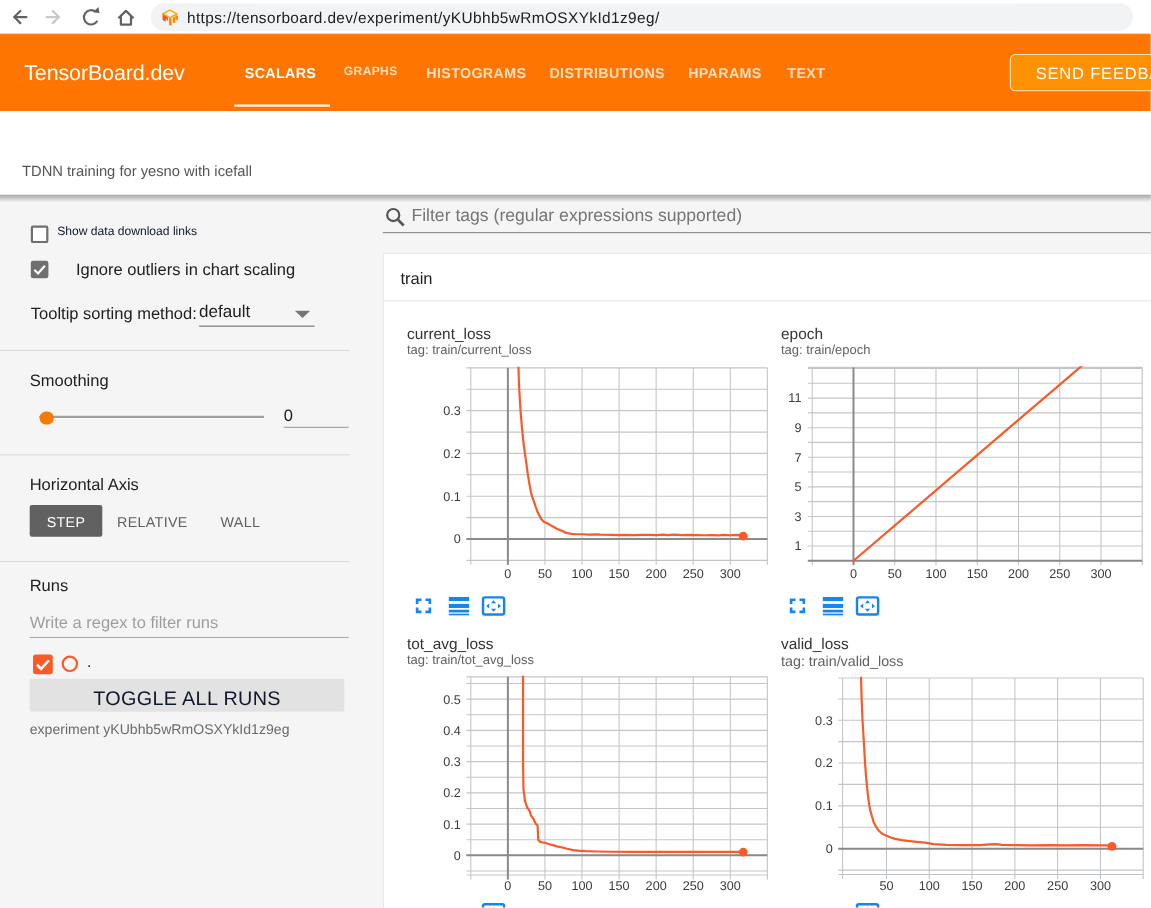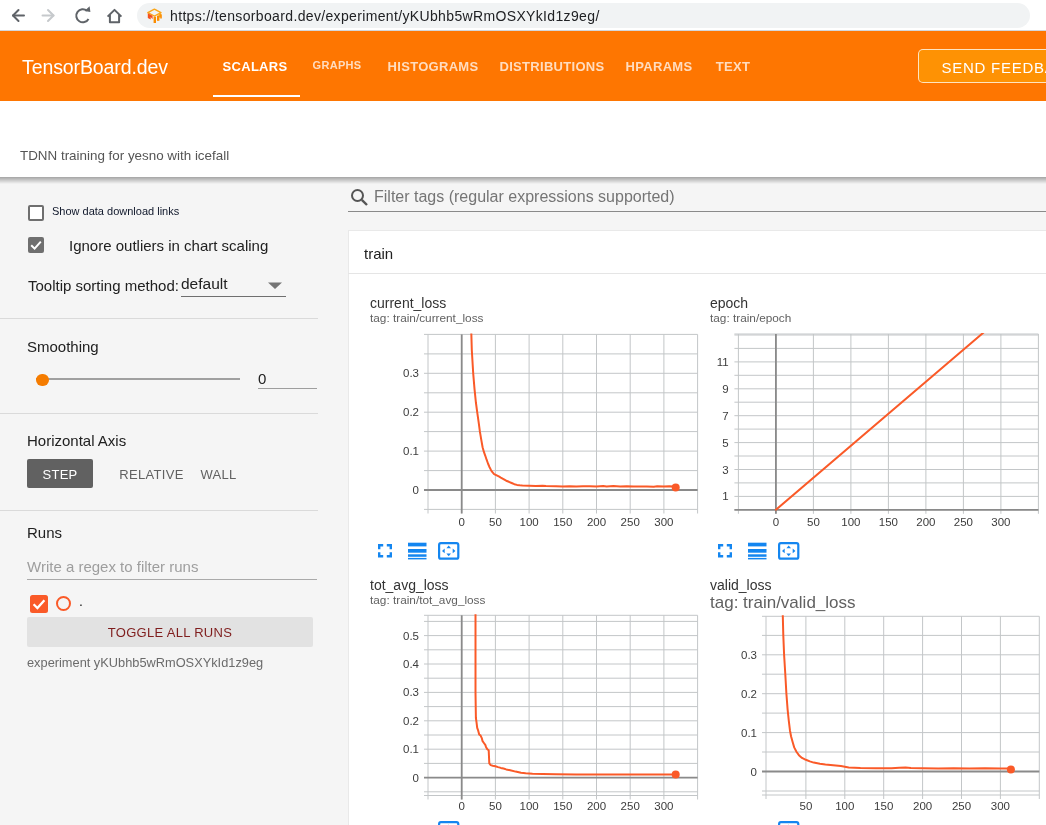--- a/index.html
+++ b/index.html
@@ -84,59 +84,59 @@
 <div class="abs" style="left:36px;top:378.4px;width:7px;height:1.6px;background:#f57c00;"></div>
 <div class="abs" style="left:36px;top:373.5px;width:12.5px;height:12.5px;border-radius:50%;background:#f57c00;"></div>
 <div class="abs" style="left:258px;top:370px;font-size:15px;color:#212121;">0</div>
 <div class="abs" style="left:258px;top:388px;width:59px;height:1px;background:#9e9e9e;"></div>
 
 <div class="abs" style="left:0;top:413px;width:318px;height:1px;background:#dadada;"></div>
 
 <div class="abs" style="left:27px;top:432px;font-size:15px;color:#212121;">Horizontal Axis</div>
 <div class="abs" style="left:27px;top:459px;width:66px;height:29px;background:#616161;border-radius:2px;"></div>
 <div class="abs" style="left:60px;top:467px;transform:translateX(-50%);font-size:13px;color:#fff;letter-spacing:.3px;">STEP</div>
-<div class="abs" style="left:138.5px;top:467px;transform:translateX(-50%);font-size:13px;color:#616161;letter-spacing:.3px;margin-left:13px;">RELATIVE</div>
+<div class="abs" style="left:138.5px;top:467px;transform:translateX(-50%);font-size:13px;color:#616161;letter-spacing:.3px;">RELATIVE</div>
 <div class="abs" style="left:218.5px;top:467px;transform:translateX(-50%);font-size:13px;color:#616161;letter-spacing:.3px;">WALL</div>
 
 <div class="abs" style="left:0;top:510px;width:318px;height:1px;background:#dadada;"></div>
 
 <div class="abs" style="left:27px;top:524px;font-size:15px;color:#212121;">Runs</div>
 <div class="abs" style="left:27px;top:558px;font-size:15px;color:#9e9e9e;">Write a regex to filter runs</div>
 <div class="abs" style="left:27px;top:579px;width:290px;height:1px;background:#aaa;"></div>
 
 <div class="abs" style="left:30px;top:594.5px;width:18px;height:18px;background:#fa5a28;border-radius:2.5px;"></div>
 <svg class="abs" style="left:30px;top:594.5px" width="18" height="18">
     <path d="M3.6 9.3 L7.4 13 L14.4 5.2" stroke="#fff" stroke-width="2.3" fill="none"></path>
   </svg>
 <div class="abs" style="left:55.5px;top:596px;width:15px;height:15px;border:2.5px solid #fa5a28;border-radius:50%;"></div>
 <div class="abs" style="left:79px;top:593px;font-size:14px;color:#212121;">.</div>
 
 <div class="abs" style="left:27px;top:617px;width:286px;height:30px;background:#e2e2e2;border-radius:2px;"></div>
-<div class="abs" style="left:170px;top:625px;transform:translateX(-50%);font-size:13px;color:#7f1d1d;letter-spacing:.3px;">TOGGLE ALL RUNS</div>
+<div class="abs" style="left:170px;top:625px;transform:translateX(-50%);font-size:18px;color:#0f172a;letter-spacing:.3px;">TOGGLE ALL RUNS</div>
 <div class="abs" style="left:27px;top:655px;font-size:12.8px;color:#6b6b6b;">experiment yKUbhb5wRmOSXYkId1z9eg</div>
 
 <svg width="20" height="20" style="position:absolute;left:350;top:188">
   <circle cx="7.5" cy="7.5" r="5.5" fill="none" stroke="#555" stroke-width="2"></circle>
   <line x1="11.8" y1="11.8" x2="17" y2="17" stroke="#555" stroke-width="2.4"></line>
 </svg>
 <div class="abs" style="left:374px;top:188px;font-size:16px;color:#757575;">Filter tags (regular expressions supported)</div>
 <div class="abs" style="left:348px;top:211px;width:698px;height:1px;background:#8a8a8a;"></div>
 
 <div class="abs" style="left:348px;top:230px;width:706px;height:600px;background:#fff;border:1px solid #e9e9e9;"></div>
 <div class="abs" style="left:364px;top:245px;font-size:15px;color:#212121;">train</div>
 <div class="abs" style="left:348px;top:273px;width:698px;height:1px;background:#e5e5e5;"></div>
 
 <div class="abs" style="left:370px;top:295px;font-size:14px;color:#333;">current_loss</div>
 <div class="abs" style="left:370px;top:311px;font-size:11.8px;color:#616161;">tag: train/current_loss</div>
 <div class="abs" style="left:710px;top:295px;font-size:14px;color:#333;">epoch</div>
 <div class="abs" style="left:710px;top:311px;font-size:11.8px;color:#616161;">tag: train/epoch</div>
 <div class="abs" style="left:370px;top:577px;font-size:14px;color:#333;">tot_avg_loss</div>
 <div class="abs" style="left:370px;top:593px;font-size:11.8px;color:#616161;">tag: train/tot_avg_loss</div>
 <div class="abs" style="left:710px;top:577px;font-size:14px;color:#333;">valid_loss</div>
-<div class="abs" style="left:710px;top:593px;font-size:17px;color:#616161;">tag: train/valid_loss</div>
+<div class="abs" style="left:710px;top:593px;font-size:13px;color:#616161;">tag: train/valid_loss</div>
 
 <svg class="abs" style="left:0;top:0" width="1046" height="825" font-family="Liberation Sans, sans-serif">
 <line x1="424" x2="697.6" y1="509.4" y2="509.4" stroke="#c3c6c8" stroke-width="1"></line>
 <line x1="424" x2="697.6" y1="490" y2="490" stroke="#c3c6c8" stroke-width="1"></line>
 <line x1="424" x2="697.6" y1="470.6" y2="470.6" stroke="#c3c6c8" stroke-width="1"></line>
 <line x1="424" x2="697.6" y1="451.1" y2="451.1" stroke="#c3c6c8" stroke-width="1"></line>
 <line x1="424" x2="697.6" y1="431.6" y2="431.6" stroke="#c3c6c8" stroke-width="1"></line>
 <line x1="424" x2="697.6" y1="412.2" y2="412.2" stroke="#c3c6c8" stroke-width="1"></line>
 <line x1="424" x2="697.6" y1="392.8" y2="392.8" stroke="#c3c6c8" stroke-width="1"></line>
 <line x1="424" x2="697.6" y1="373.3" y2="373.3" stroke="#c3c6c8" stroke-width="1"></line>

